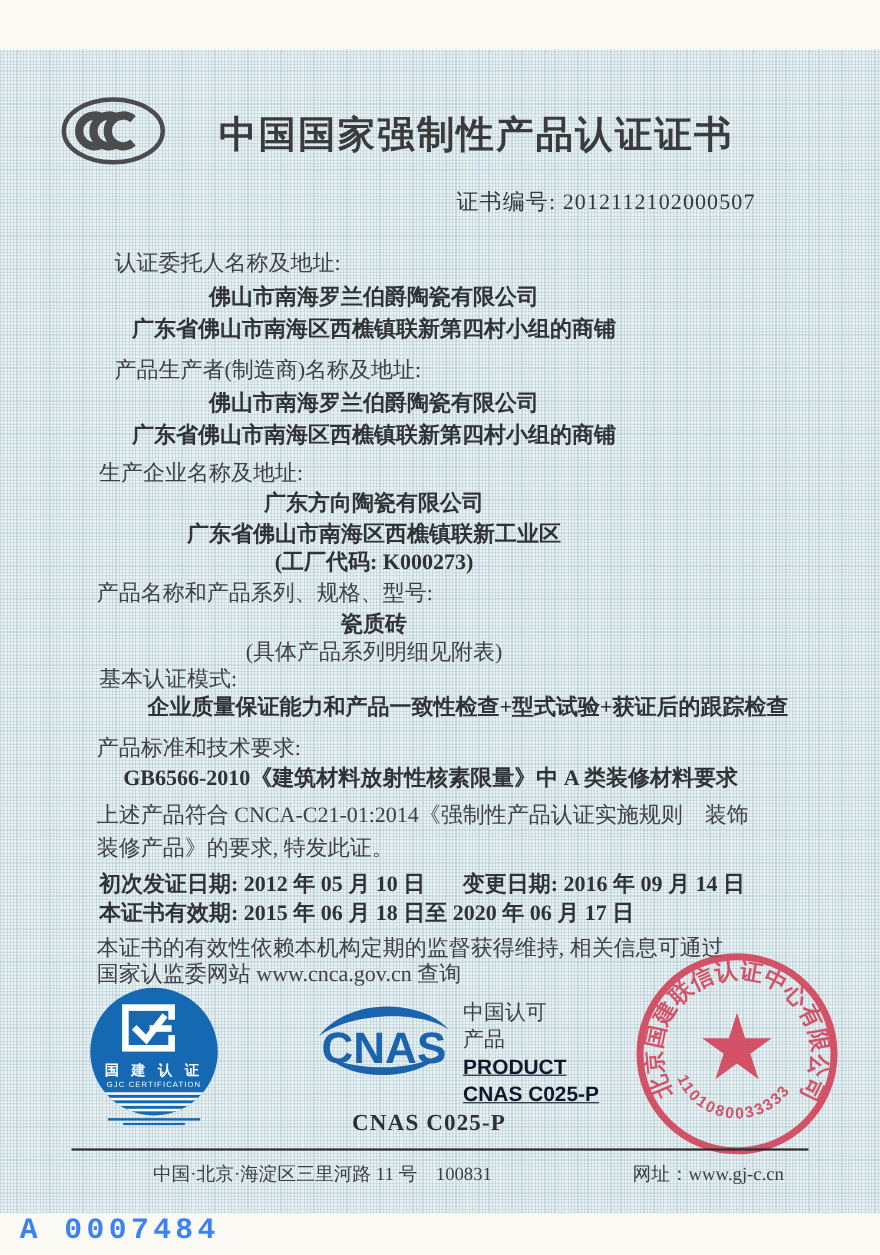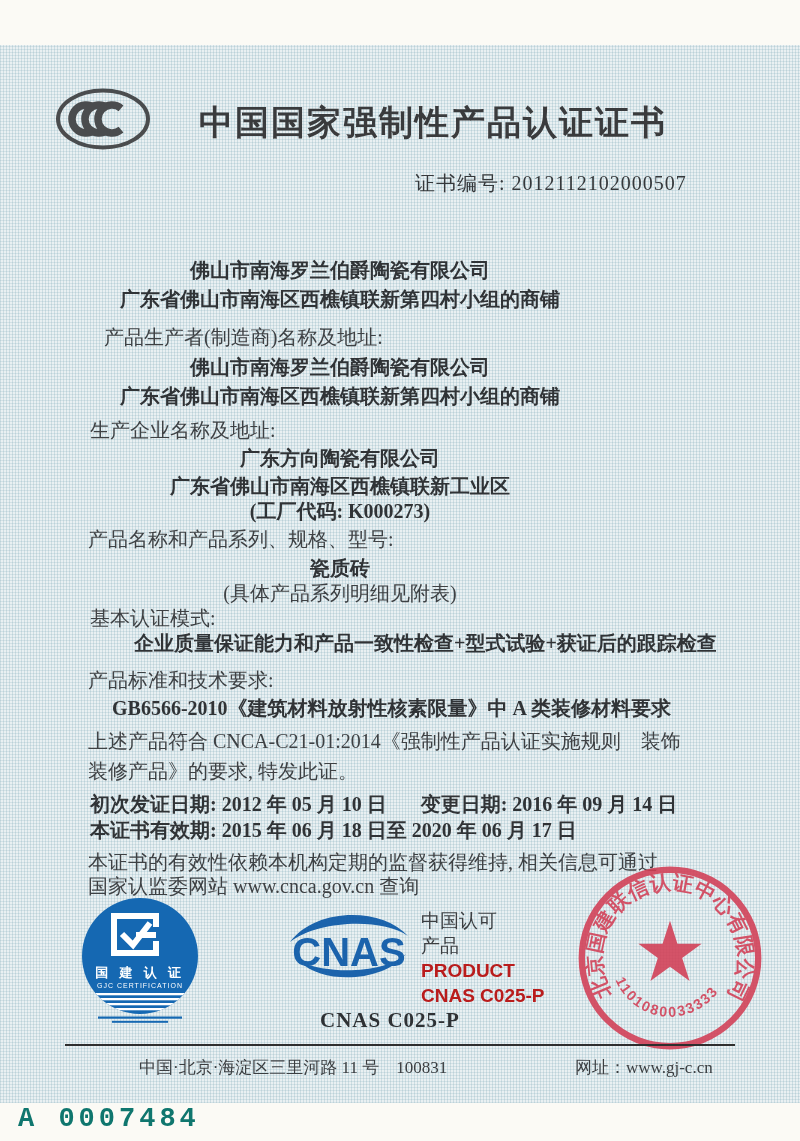--- a/index.html
+++ b/index.html
@@ -15,45 +15,46 @@
       repeating-linear-gradient(90deg, rgba(120,165,180,.25) 0px, rgba(120,165,180,.25) 1px, transparent 1px, transparent 3px),
       repeating-linear-gradient(0deg, rgba(120,165,180,.20) 0px, rgba(120,165,180,.20) 1px, transparent 1px, transparent 3px);
   }
   .line{white-space:nowrap;font-size:20px;color:#3e4144;line-height:1.15;}
   .b{font-weight:bold;color:#303336;}
   .center-line{left:40px;width:600px;text-align:center;}
   .title{font-family:"Liberation Sans","DejaVu Sans",sans-serif;
          font-weight:bold;font-size:34px;letter-spacing:2px;color:#3a3b3d;}
   .certno{font-size:20px;color:#35383b;letter-spacing:1px;}
   .cnas-side{font-size:19px;line-height:25px;color:#3b3e41;white-space:nowrap;}
-  .cnas-side .en{font-family:"Liberation Sans","DejaVu Sans",sans-serif;font-weight:bold;color:#b91c1c;}
+  .cnas-side .en{font-family:"Liberation Sans","DejaVu Sans",sans-serif;font-weight:bold;color:#0f172a;text-decoration:underline;}
   .cnas-code{font-weight:bold;font-size:21px;color:#2e3134;letter-spacing:1px;}
   .footer-text{font-size:17px;color:#3b3e41;white-space:nowrap;}
   .serial{font-family:"Liberation Mono","DejaVu Sans Mono",monospace;
-          font-weight:bold;font-size:27px;color:#0f766e;letter-spacing:4px;}
+          font-weight:bold;font-size:27px;color:#3b82f6;letter-spacing:4px;}
   .sep{background:#2e2e2e;height:2px;}
   .seal{opacity:.88;}
 </style>
 </head>
 <body>
 
 <div class="page">
 
   <div class="abs cert-bg"></div>
 
   <svg class="abs" style="left:54px;top:87px;" width="98" height="64" viewBox="0 0 98 64">
     <ellipse cx="49" cy="32" rx="45" ry="28.5" fill="none" stroke="#4a4c4e" stroke-width="4"></ellipse>
     <path d="M 41 21.3 A 14 14 0 1 0 41 42.7" fill="none" stroke="#4a4c4e" stroke-width="7.5"></path>
     <path d="M 54 21.3 A 14 14 0 1 0 54 42.7" fill="none" stroke="#4a4c4e" stroke-width="7.5"></path>
     <path d="M 67 21.3 A 14 14 0 1 0 67 42.7" fill="none" stroke="#4a4c4e" stroke-width="7.5"></path>
   </svg>
 
   <div class="abs title" style="left:168px;top:100px;width:530px;text-align:center;">中国国家强制性产品认证证书</div>
   <div class="abs certno" style="left:415px;top:170px;"><span>证书编号:</span>&nbsp;<span>2012112102000507</span></div>
 
+  <div class="abs line" style="left:104px;top:228px;">认证委托人名称及地址:</div>
   <div class="abs line b center-line" style="top:259px;">佛山市南海罗兰伯爵陶瓷有限公司</div>
   <div class="abs line b center-line" style="top:288px;">广东省佛山市南海区西樵镇联新第四村小组的商铺</div>
 
   <div class="abs line" style="left:88px;top:326px;margin-left:16px;">产品生产者(制造商)名称及地址:</div>
   <div class="abs line b center-line" style="top:356px;">佛山市南海罗兰伯爵陶瓷有限公司</div>
   <div class="abs line b center-line" style="top:385px;">广东省佛山市南海区西樵镇联新第四村小组的商铺</div>
 
   <div class="abs line" style="left:90px;top:419px;">生产企业名称及地址:</div>
   <div class="abs line b center-line" style="top:447px;">广东方向陶瓷有限公司</div>
   <div class="abs line b center-line" style="top:475px;">广东省佛山市南海区西樵镇联新工业区</div>

